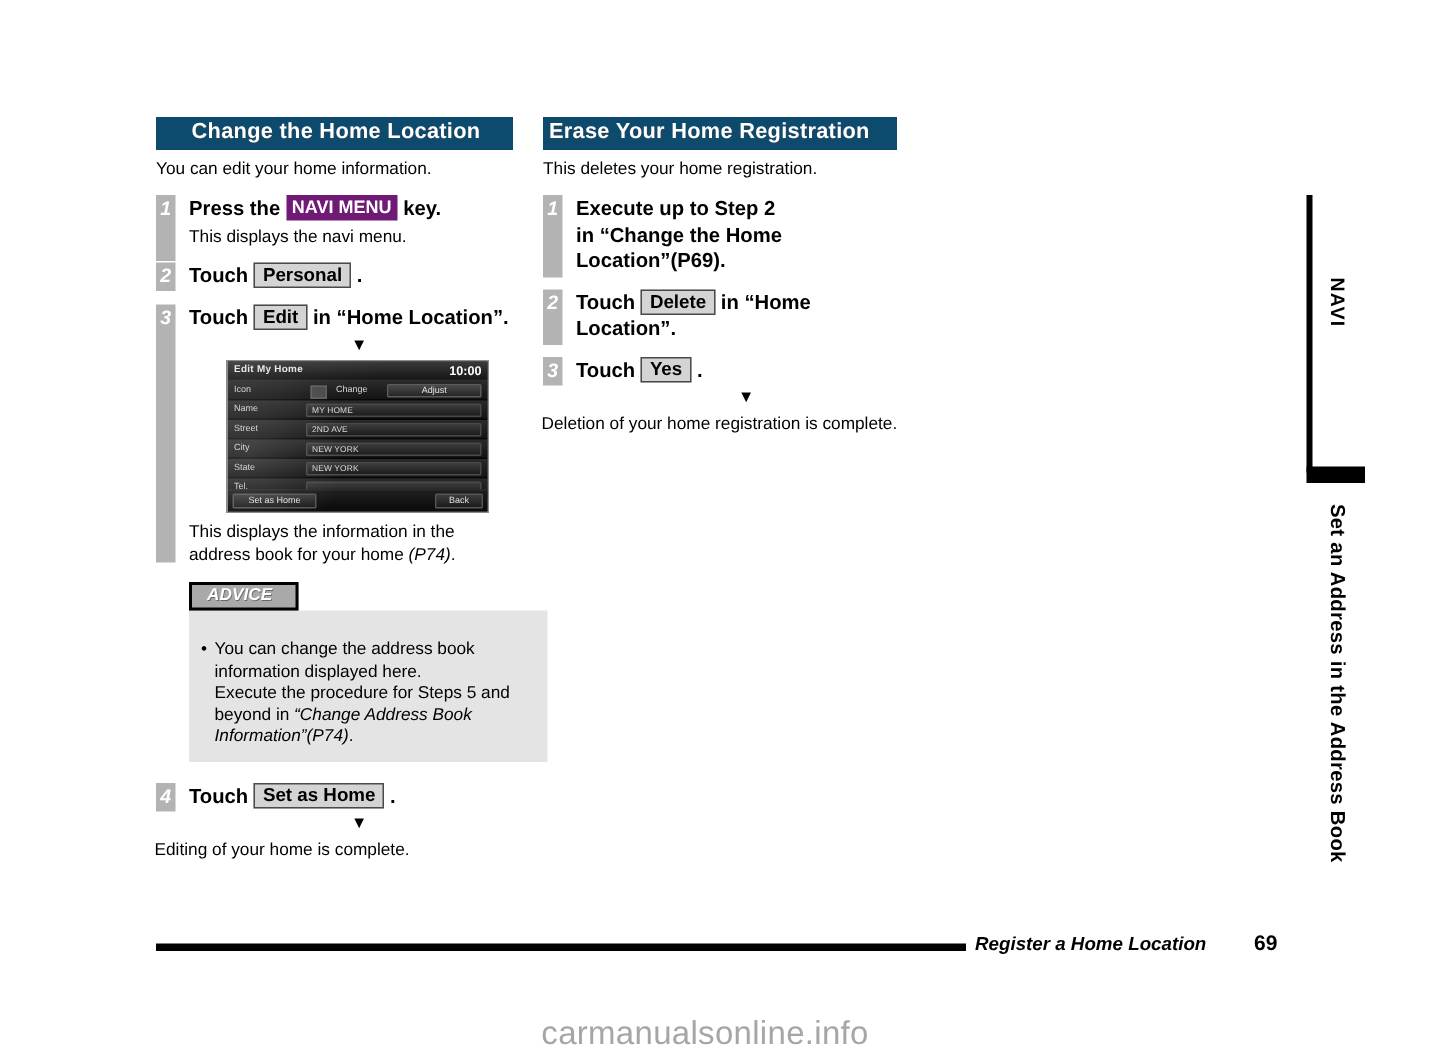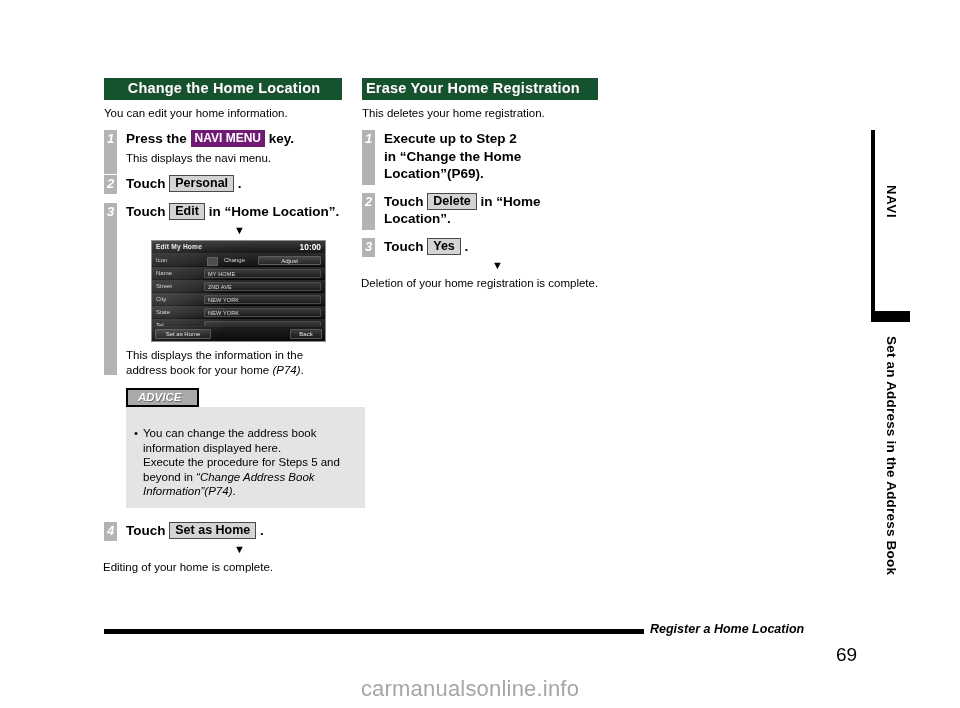--- a/index.html
+++ b/index.html
@@ -26,21 +26,21 @@
   
   .col {
     position: absolute;
     width: 240px;
   }
   .col-left  { left: 104px; top: 78px; }
   .col-right { left: 362px; top: 78px; }
 
   
   .sec-head {
-    background: #14532d;
+    background: #0c4a6e;
     color: #ffffff;
     font-weight: bold;
     font-size: 14.5px;
     letter-spacing: .2px;
     padding: 3px 6px 4px 8px;
     line-height: 15px;
     box-sizing: border-box;
     text-shadow: 0.6px 0.6px 0 rgba(70,70,70,.55);
   }
   .sec-head.left  { width: 238px; text-align: center; }
@@ -317,23 +317,23 @@
   }
   .foot-title {
     position: absolute;
     left: 650px; top: 622px;
     font-size: 12.5px;
     font-weight: bold;
     font-style: italic;
   }
   .foot-page {
     position: absolute;
-    left: 836px; top: 644px;
-    font-size: 19px;
-    font-weight: normal;
+    left: 836px; top: 620px;
+    font-size: 14px;
+    font-weight: bold;
   }
   .watermark {
     position: absolute;
     left: 0; top: 676px;
     width: 940px;
     text-align: center;
     font-size: 22px;
     color: #a6a6a6;
     letter-spacing: .2px;
   }

